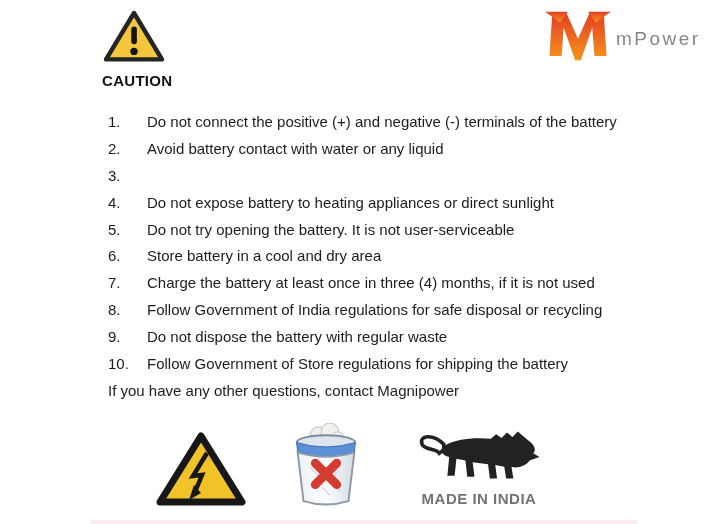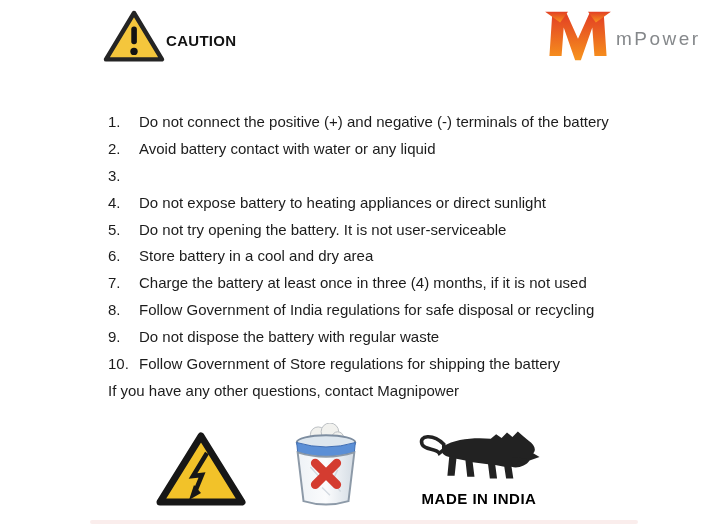--- a/index.html
+++ b/index.html
@@ -7,51 +7,51 @@
     position:relative;
     width:713px;height:524px;
     background:#ffffff;
     font-family:"Liberation Sans",sans-serif;
     color:#1c1c1c;
     overflow:hidden;
   }
   
   .caution-block{
     position:absolute;left:102px;top:8px;width:90px;
-    display:flex;align-items:center;
+    display:flex;flex-direction:column;align-items:flex-start;
   }
   .caution-block svg{display:block;}
   .caution-label{
     margin-top:6px;font-size:15px;font-weight:bold;color:#121212;letter-spacing:.3px;
   }
   .brand-block{
     position:absolute;left:540px;top:6px;width:110px;
     display:flex;flex-direction:row;align-items:center;
   }
   .brand-wordmark{
     margin-top:2px;font-size:19px;font-weight:400;color:#85888b;letter-spacing:2.5px;
   }
   
   .caution-list{position:absolute;left:108px;top:108px;width:560px;}
   .list-row{display:flex;height:26.9px;align-items:center;}
   .list-num{width:31px;flex:0 0 31px;font-size:15px;}
-  .list-text{font-size:15px;white-space:nowrap;}
+  .list-text{font-size:15px;white-space:nowrap;margin-left:8px;}
   .footer-note{
     position:absolute;left:108px;top:377px;height:26.9px;width:560px;
     display:flex;align-items:center;font-size:15px;
   }
   
   .hv-icon-wrap{position:absolute;left:155px;top:429px;}
   .bin-icon-wrap{position:absolute;left:286px;top:423px;}
   .india-block{
     position:absolute;left:403px;top:428px;width:152px;
     display:flex;flex-direction:column;align-items:center;
   }
   .india-label{
-    margin-top:2px;font-size:15px;font-weight:bold;color:#000000;letter-spacing:.5px;
+    margin-top:2px;font-size:15px;font-weight:bold;color:#737373;letter-spacing:.5px;
   }
   .cutoff-strip{
     position:absolute;left:90px;right:75px;bottom:0;height:4px;
     background:#f6dedd;opacity:.55;border-radius:2px;
   }
 </style>
 </head>
 <body>
 
 <div class="page">

